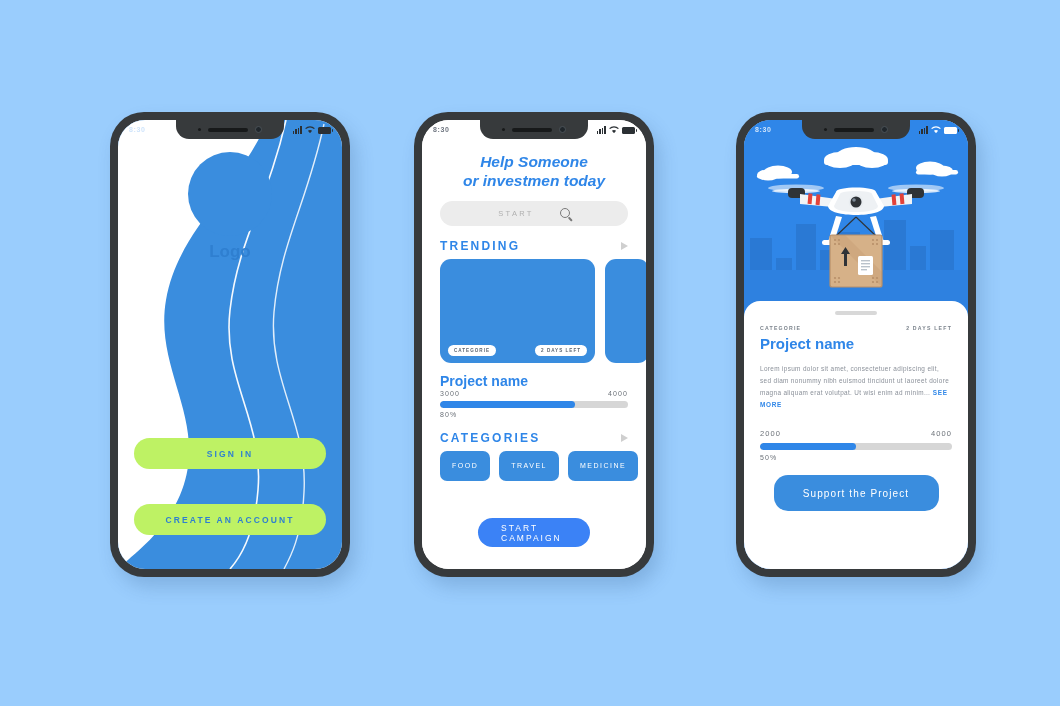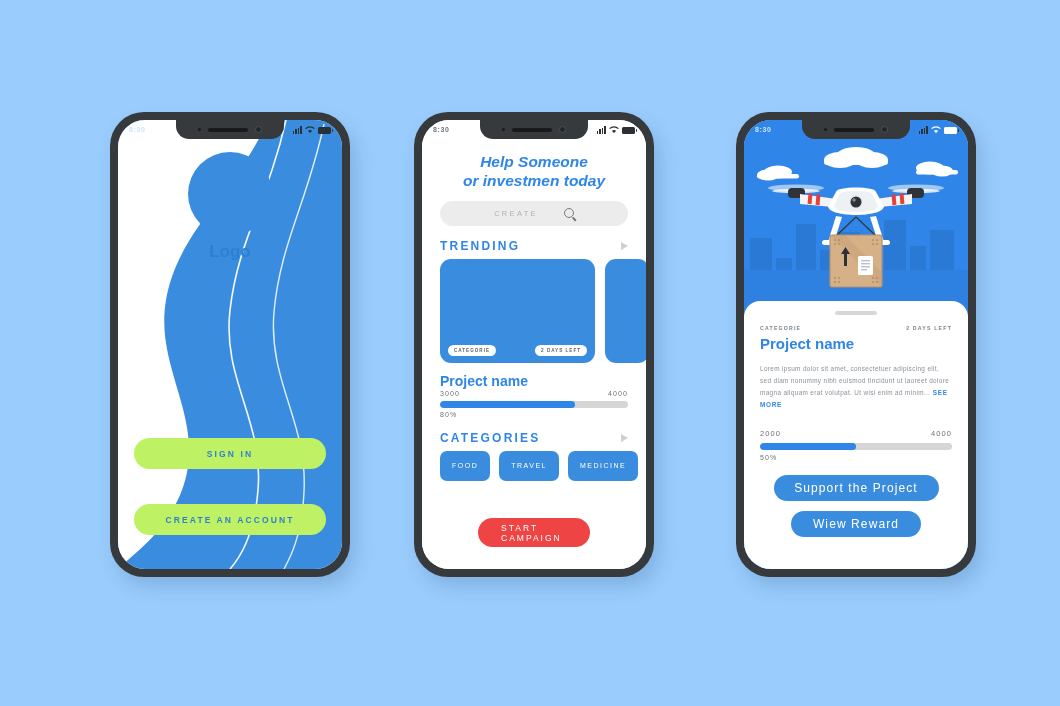--- a/index.html
+++ b/index.html
@@ -288,21 +288,21 @@
     align-items: center;
     justify-content: center;
   }
   .cta {
     position: absolute;
     left: 50%;
     transform: translateX(-50%);
     bottom: 22px;
     height: 29px;
     padding: 0 23px;
-    background: #ef4444;
+    background: #3b82f6;
     border-radius: 15px;
     color: #fff;
     font-size: 8.5px;
     letter-spacing: 2px;
     display: flex;
     align-items: center;
     justify-content: center;
   }
 
   
@@ -364,26 +364,26 @@
     height: 7px;
     background: #d6d6d6;
     border-radius: 4px;
     overflow: hidden;
   }
   .s3-bar > i { display: block; height: 100%; background: #2f86e8; border-radius: 4px; }
   .s3-pct { margin-top: 4px; color: #6b7178; font-size: 7px; letter-spacing: 1.1px; }
   .btn-solid, .btn-outline {
     margin: 14px auto 0;
     width: 165px;
-    height: 26px;
+    height: 36px;
     border-radius: 14px;
     display: flex;
     align-items: center;
     justify-content: center;
-    font-size: 12px;
+    font-size: 10px;
     letter-spacing: 1.1px;
   }
   .btn-solid { background: #3a8dde; color: #fff; }
   .btn-outline {
     width: 130px;
     background: #3a8dde;
     color: #fff;
     margin-top: 10px;
   }
 </style>
@@ -438,21 +438,21 @@
 <div class="phone" id="phone-2">
   <div class="screen">
     <div class="s2">
 
       <div class="s2-title">
         <div>Help Someone</div>
         <div>or investmen today</div>
       </div>
 
       <div class="s2-search">
-        <span>CREATE</span>
+        <span>START</span>
         <span class="mag"></span>
       </div>
 
       <div class="sec-head">
         <span class="lbl">TRENDING</span>
         <span class="arrow-right"></span>
       </div>
 
       <div class="cards-row">
         <div class="tcard">
@@ -635,21 +635,20 @@
       </div>
       <div class="s3-amt">
         <span>2000</span>
         <span>4000</span>
       </div>
       <div class="s3-bar">
         <i id="detail-fill" style="width: 50%;"></i>
       </div>
       <div class="s3-pct">50%</div>
       <div class="btn-solid">Support the Project</div>
-      <div class="btn-outline">Wiew Reward</div>
     </div>
 
     <div class="statusbar">
       <div class="st-time light">8:30</div>
       <div class="st-icons">
         <span class="sig">
             <i></i>
             <i></i>
             <i></i>
             <i></i>

